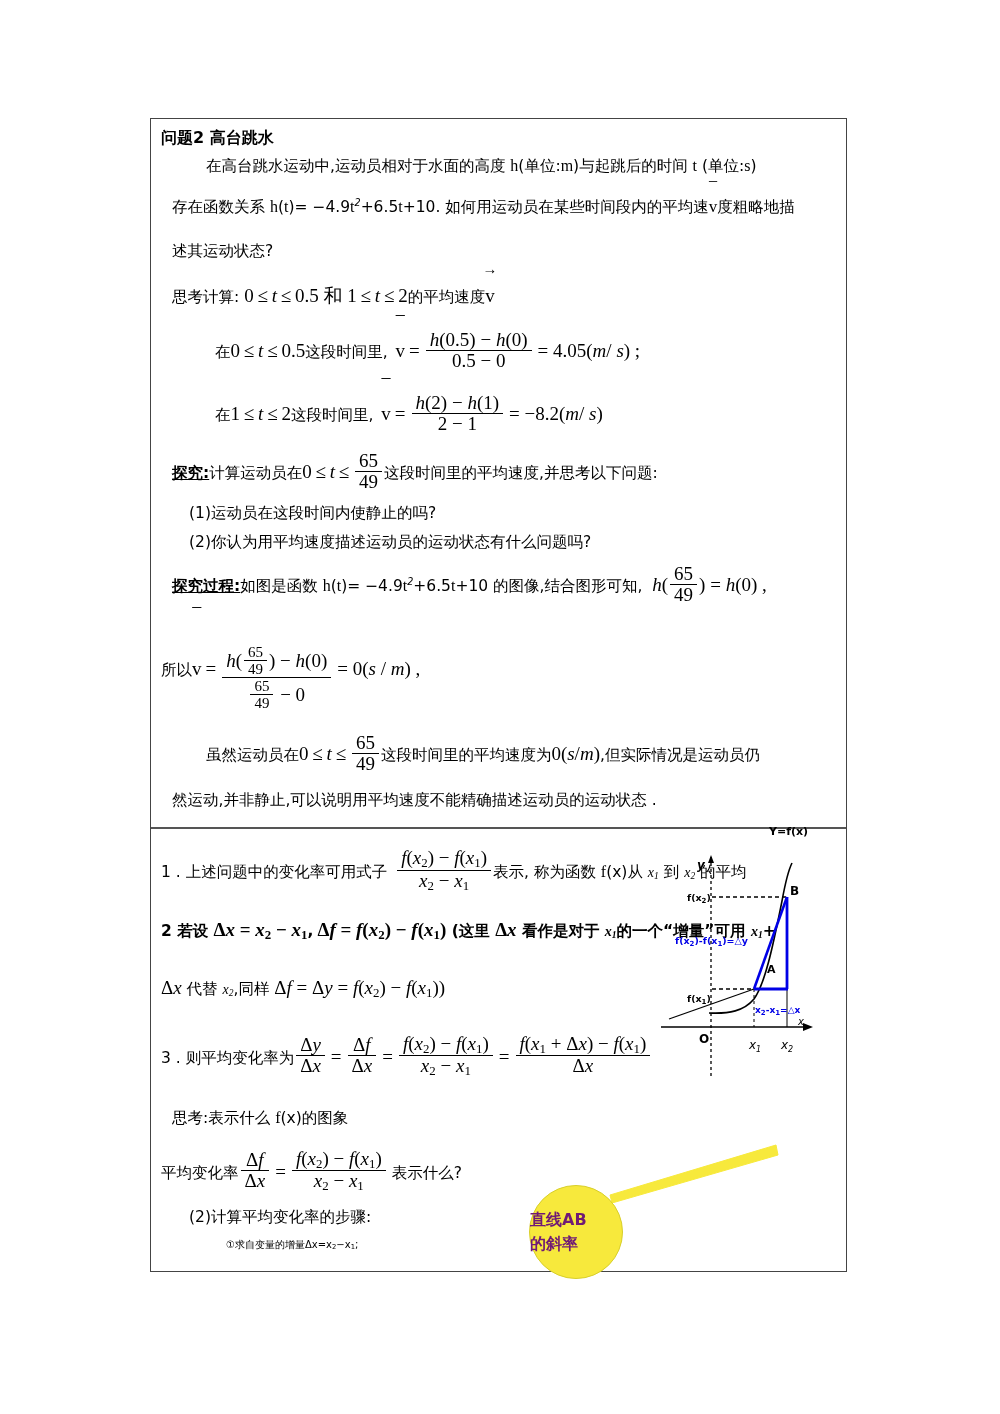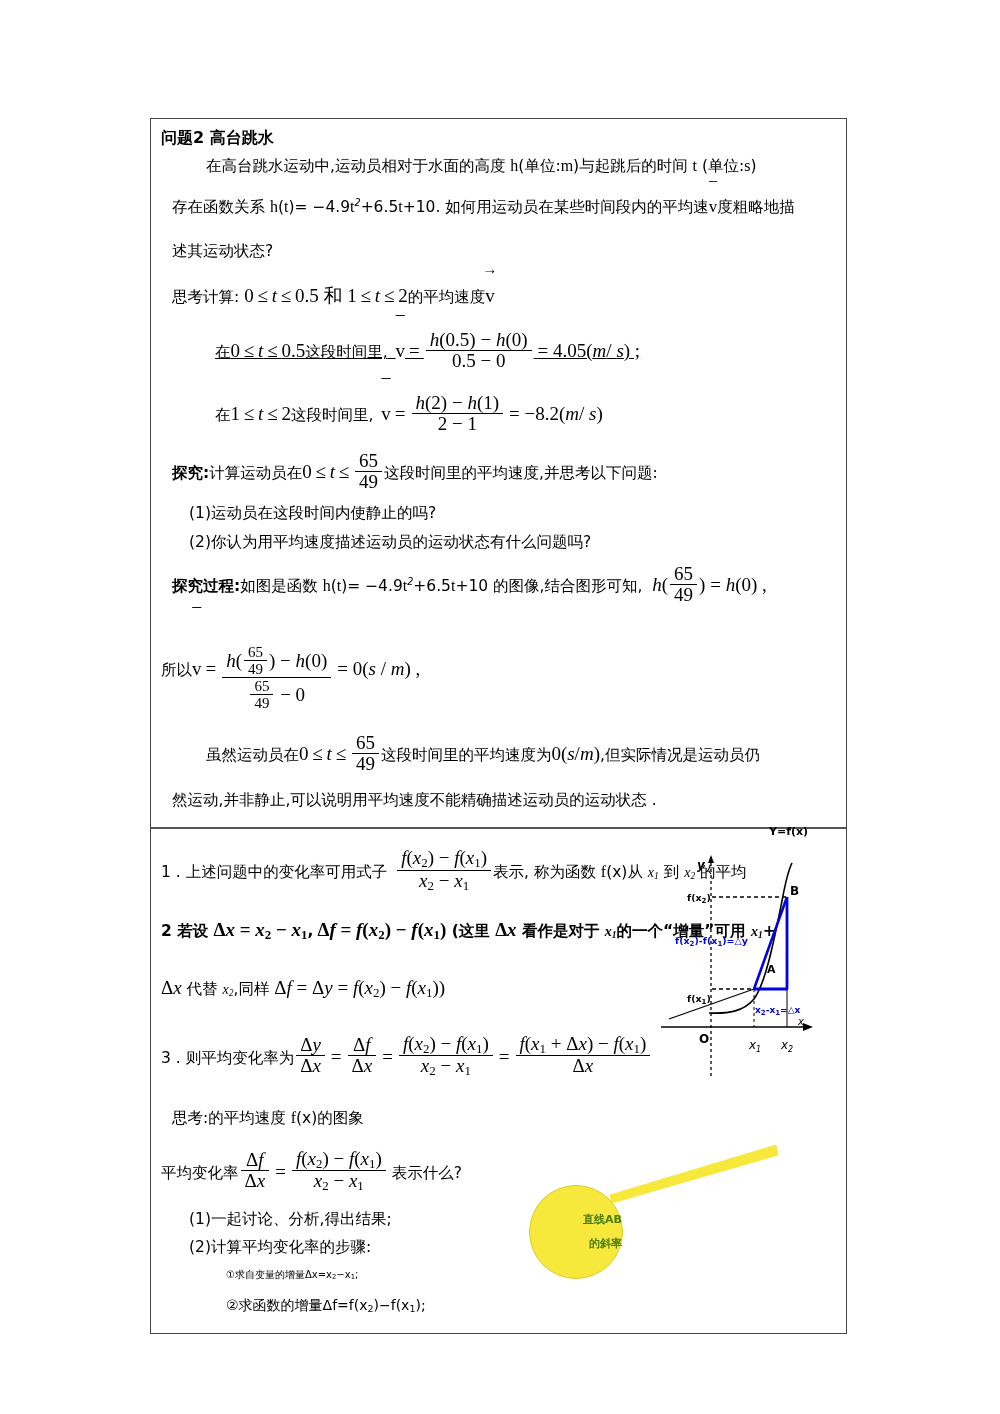--- a/index.html
+++ b/index.html
@@ -23,21 +23,21 @@
   }
   .cell{
     box-sizing:border-box;
     padding:6px 10px 8px 10px;
     position:relative;
   }
   .cell-top{border-bottom:2.5px solid #555;}
 
   
   .cn{font-family:"DejaVu Sans","Liberation Sans",sans-serif;font-size:15.5px;}
-  .bold{font-weight:bold;}
+  .bold{font-weight:bold;text-decoration:underline;}
   .mi{font-family:"Liberation Serif",serif;font-style:italic;}
   .mn{font-family:"Liberation Serif",serif;font-style:normal;}
 
   .line{
     font-family:"DejaVu Sans","Liberation Sans",sans-serif;
     font-size:15.5px;
     line-height:40px;
     white-space:nowrap;
     margin-left:11px;
   }
@@ -91,24 +91,24 @@
     left:529px; top:1185px;
     width:92px;height:92px;
     z-index:30;
   }
   .bubble{
     position:absolute;left:0;top:0;width:92px;height:92px;
     background:#F7E93C;
     border-radius:50%;
     border:1px solid #d8cf2a;
     display:flex;flex-direction:column;
-    align-items:flex-end;justify-content:center;
+    align-items:flex-start;justify-content:center;
     font-family:"DejaVu Sans","Liberation Sans",sans-serif;
-    font-weight:bold;font-size:11px;line-height:24px;
-    color:#4d7c0f;
+    font-weight:bold;font-size:16px;line-height:24px;
+    color:#701a75;
   }
   .bubble span{display:block;}
   .leader{
     position:absolute;left:596px;top:1143px;
     width:190px;height:60px;z-index:20;
   }
 </style>
 </head>
 <body>
 
@@ -121,21 +121,21 @@
       <div class="title-line">问题2   高台跳水</div>
 
       <div class="line wrapok" style="line-height:30px;text-indent:34px;"><span>在高台跳水运动中,运动员相对于水面的高度 </span><span class="mi math" style="font-size:16px">h</span><span>(单位:</span><span class="mi math" style="font-size:16px">m</span><span>)与起跳后的时间 </span><span class="mi math" style="font-size:16px">t</span><span> (单位:</span><span class="mi math" style="font-size:16px">s</span><span>)</span></div>
 
       <div class="line" style="line-height:44px;"><span>存在函数关系 </span><span class="mi math" style="font-size:16px">h</span><span>(</span><span class="mi math" style="font-size:16px">t</span><span>)= </span><span>−4.9</span><span class="mi math" style="font-size:16px">t</span><sup class="exp">2</sup><span>+6.5</span><span class="mi math" style="font-size:16px">t</span><span>+10. 如何用运动员在某些时间段内的平均速</span><span class="vbar mi math" style="font-size:17px">v</span><span>度粗略地描</span></div>
 
       <div class="line" style="line-height:44px;">述其运动状态?</div>
 
       <div class="line" style="line-height:46px;"><span>思考计算:</span>&nbsp;<span class="math" style="font-size:19px"><span class="mn">0</span> ≤ <i>t</i> ≤ <span class="mn">0.5</span> 和 <span class="mn">1</span> ≤ <i>t</i> ≤ <span class="mn">2</span></span><span>的平均速度</span><span class="vvec mi math" style="font-size:19px">v</span></div>
 
-      <div class="eqline indent2" style="padding-left:54px;line-height:62px;text-decoration:underline;">
+      <div class="eqline indent2" style="padding-left:54px;line-height:62px;">
         <span class="cn">在</span><span class="math"><span class="mn">0</span> ≤ <i>t</i> ≤ <span class="mn">0.5</span></span><span class="cn">这段时间里,</span>&nbsp;&nbsp;<span class="vbar mi math">v</span>&nbsp;<span class="math">=</span>&nbsp;<span class="frac"><span class="num math"><i>h</i>(0.5) − <i>h</i>(0)</span><span class="den math">0.5 − 0</span></span>&nbsp;<span class="math">= 4.05(<i>m</i>/ <i>s</i>) ;</span>
       </div>
 
       <div class="eqline" style="padding-left:54px;line-height:62px;">
         <span class="cn">在</span><span class="math"><span class="mn">1</span> ≤ <i>t</i> ≤ <span class="mn">2</span></span><span class="cn">这段时间里,</span>&nbsp;&nbsp;<span class="vbar mi math">v</span>&nbsp;<span class="math">=</span>&nbsp;<span class="frac"><span class="num math"><i>h</i>(2) − <i>h</i>(1)</span><span class="den math">2 − 1</span></span>&nbsp;<span class="math">= −8.2(<i>m</i>/ <i>s</i>)</span>
       </div>
 
       <div class="line" style="line-height:52px;"><span class="bold">探究:</span><span>计算运动员在</span><span class="math"><span class="mn">0</span> ≤ <i>t</i> ≤ </span><span class="frac"><span class="num">65</span><span class="den">49</span></span><span>这段时间里的平均速度,并思考以下问题:</span></div>
 
       <div class="line indent1" style="line-height:28px;">(1)运动员在这段时间内使静止的吗?</div>
@@ -162,30 +162,28 @@
         <span class="cn">2 若设 </span><span class="math">Δ<i>x</i> = <i>x</i><sub class="sb">2</sub> − <i>x</i><sub class="sb">1</sub></span><span class="cn">,</span>&nbsp;<span class="math">Δ<i>f</i> = <i>f</i>(<i>x</i><sub class="sb">2</sub>) − <i>f</i>(<i>x</i><sub class="sb">1</sub>)</span><span class="cn"> (这里 </span><span class="math">Δ<i>x</i></span><span class="cn"> 看作是对于 </span><span class="mi" style="font-size:14px"><i>x</i><sub class="sb">1</sub></span><span class="cn">的一个“增量”可用 </span><span class="mi" style="font-size:14px"><i>x</i><sub class="sb">1</sub></span><span class="cn">+</span>
       </div>
       <div class="eqline" style="line-height:54px;">
         <span class="math">Δ<i>x</i></span><span class="cn"> 代替 </span><span class="mi" style="font-size:14px"><i>x</i><sub class="sb">2</sub></span><span class="cn">,同样 </span><span class="math">Δ<i>f</i> = Δ<i>y</i> = <i>f</i>(<i>x</i><sub class="sb">2</sub>) − <i>f</i>(<i>x</i><sub class="sb">1</sub>))</span>
       </div>
 
       <div class="eqline" style="line-height:74px;">
         <span class="cn">3 . 则平均变化率为</span><span class="frac"><span class="num math">Δ<i>y</i></span><span class="den math">Δ<i>x</i></span></span>&nbsp;<span class="math">=</span>&nbsp;<span class="frac"><span class="num math">Δ<i>f</i></span><span class="den math">Δ<i>x</i></span></span>&nbsp;<span class="math">=</span>&nbsp;<span class="frac"><span class="num math"><i>f</i>(<i>x</i><sub class="sb">2</sub>) − <i>f</i>(<i>x</i><sub class="sb">1</sub>)</span><span class="den math"><i>x</i><sub class="sb">2</sub> − <i>x</i><sub class="sb">1</sub></span></span>&nbsp;<span class="math">=</span>&nbsp;<span class="frac"><span class="num math"><i>f</i>(<i>x</i><sub class="sb">1</sub> + Δ<i>x</i>) − <i>f</i>(<i>x</i><sub class="sb">1</sub>)</span><span class="den math">Δ<i>x</i></span></span>
       </div>
 
-      <div class="line" style="line-height:46px;"><span>思考:的平均速度 </span><span class="mi math" style="font-size:16px">f</span><span>(x)</span><span>的图象</span></div>
+      <div class="line" style="line-height:46px;"><span>思考:表示什么 </span><span class="mi math" style="font-size:16px">f</span><span>(x)</span><span>的图象</span></div>
 
       <div class="eqline" style="line-height:62px;">
         <span class="cn">平均变化率</span><span class="frac"><span class="num math">Δ<i>f</i></span><span class="den math">Δ<i>x</i></span></span>&nbsp;<span class="math">=</span>&nbsp;<span class="frac"><span class="num math"><i>f</i>(<i>x</i><sub class="sb">2</sub>) − <i>f</i>(<i>x</i><sub class="sb">1</sub>)</span><span class="den math"><i>x</i><sub class="sb">2</sub> − <i>x</i><sub class="sb">1</sub></span></span>&nbsp;<span class="cn">表示什么?</span>
       </div>
 
-      <div class="line indent1" style="line-height:30px;">(1)一起讨论、分析,得出结果;</div>
       <div class="line indent1" style="line-height:27px;">(2)计算平均变化率的步骤:</div>
       <div class="line" style="line-height:27px;padding-left:54px;font-size:10px;"><span>①求自变量的增量Δx=x</span><sub class="sb">2</sub><span>−x</span><sub class="sb">1</sub><span>;</span></div>
-      <div class="line" style="line-height:28px;padding-left:54px;font-size:14px;"><span>②求函数的增量Δf=f(x</span><sub class="sb">2</sub><span>)−f(x</span><sub class="sb">1</sub><span>);</span></div>
 
       <div class="figure">
         <svg class="fig-svg" width="200" height="275" viewBox="0 0 200 275" xmlns="http://www.w3.org/2000/svg">
 
           <text x="120" y="14" font-family="DejaVu Sans, sans-serif" font-size="11" font-weight="bold" fill="#000">Y=f(x)</text>
 
           <line x1="62" y1="36" x2="62" y2="258" stroke="#000" stroke-width="1.3" stroke-dasharray="3,3"></line>
           <polygon points="62,34 59,42 65,42" fill="#000"></polygon>
           <text x="48" y="48" font-family="DejaVu Sans, sans-serif" font-size="12" font-style="italic" font-weight="bold" fill="#000">y</text>
 

